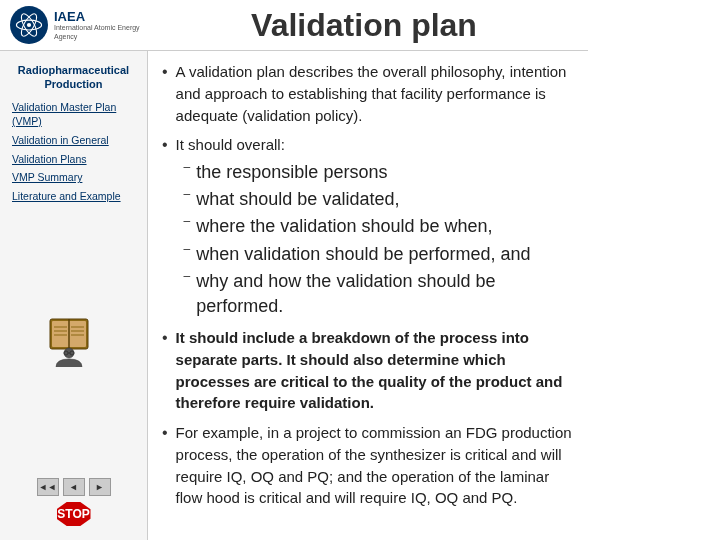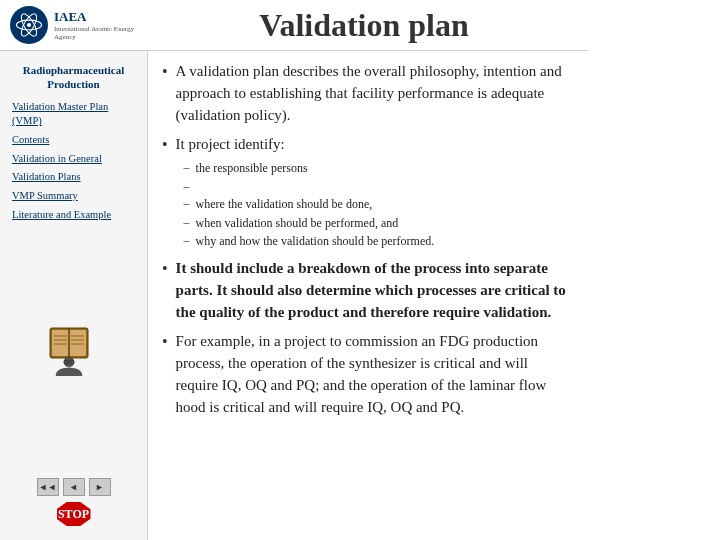--- a/index.html
+++ b/index.html
@@ -9,21 +9,20 @@
       font-family: Arial, sans-serif;
       background: #fff;
       overflow: hidden;
     }
 
     .page-wrapper {
       display: flex;
       flex-direction: column;
       width: 588px;
       height: 540px;
-      font-family: Liberation Serif, serif;
     }
 
     
     .header {
       display: flex;
       align-items: center;
       padding: 6px 10px 6px 10px;
       border-bottom: 1px solid #ccc;
       background: #fff;
     }
@@ -222,21 +221,21 @@
       gap: 6px;
     }
 
     .sub-dash {
       font-size: 12px;
       color: #333;
       flex-shrink: 0;
     }
 
     .sub-text {
-      font-size: 12px;
+      font-size: 18px;
       color: #222;
       line-height: 1.4;
     }
 
     .bold-text {
       font-weight: bold;
     }
   </style>
 </head>
 <body>
@@ -265,21 +264,20 @@
     </div>
   </div>
 
   <div class="body-row">
 
     <div class="sidebar">
       <div class="sidebar-section-title">Radiopharmaceutical Production</div>
 
       <div class="sidebar-nav">
         <span class="sidebar-nav-item">Validation Master Plan (VMP)</span>
-        <span class="sidebar-nav-item">Contents</span>
         <span class="sidebar-nav-item">Validation in General</span>
         <span class="sidebar-nav-item">Validation Plans</span>
         <span class="sidebar-nav-item">VMP Summary</span>
         <span class="sidebar-nav-item">Literature and Example</span>
       </div>
 
       <div class="sidebar-image-area">
 
         <svg class="book-icon" viewBox="0 0 64 64" xmlns="http://www.w3.org/2000/svg">
 
@@ -319,32 +317,33 @@
         <div class="bullet-item">
           <span class="bullet-dot">•</span>
           <span class="bullet-text">
             A validation plan describes the overall philosophy, intention and approach to establishing that facility performance is adequate (validation policy).
           </span>
         </div>
 
         <div class="bullet-item">
           <span class="bullet-dot">•</span>
           <div>
-            <span class="bullet-text">It project identify:</span>
+            <span class="bullet-text">It should overall:</span>
             <div class="sub-list">
               <div class="sub-item">
                 <span class="sub-dash">–</span>
                 <span class="sub-text">the responsible persons</span>
               </div>
               <div class="sub-item">
                 <span class="sub-dash">–</span>
-              </div>
-              <div class="sub-item">
-                <span class="sub-dash">–</span>
-                <span class="sub-text">where the validation should be done,</span>
+                <span class="sub-text">what should be validated,</span>
+              </div>
+              <div class="sub-item">
+                <span class="sub-dash">–</span>
+                <span class="sub-text">where the validation should be when,</span>
               </div>
               <div class="sub-item">
                 <span class="sub-dash">–</span>
                 <span class="sub-text">when validation should be performed, and</span>
               </div>
               <div class="sub-item">
                 <span class="sub-dash">–</span>
                 <span class="sub-text">why and how the validation should be performed.</span>
               </div>
             </div>

